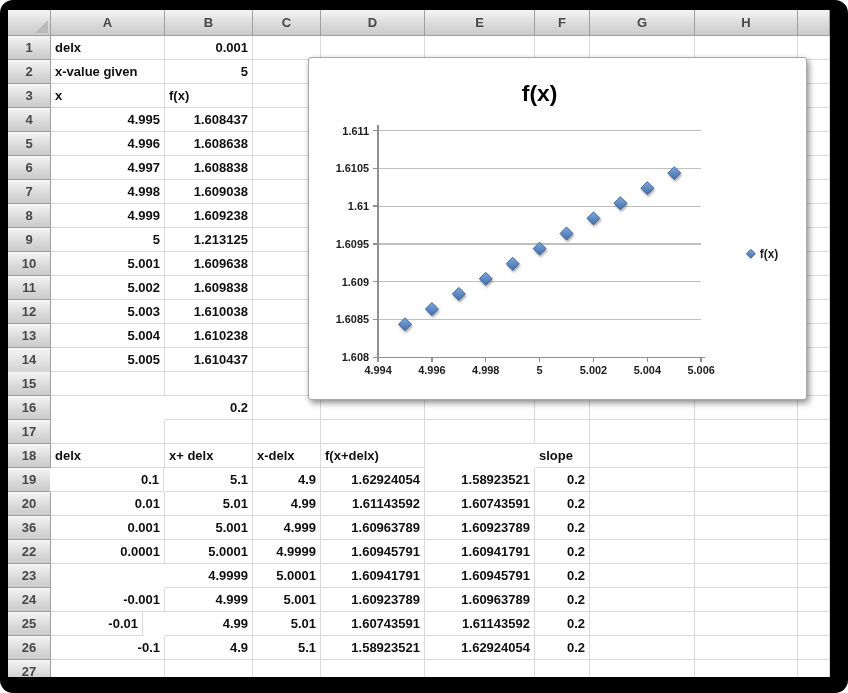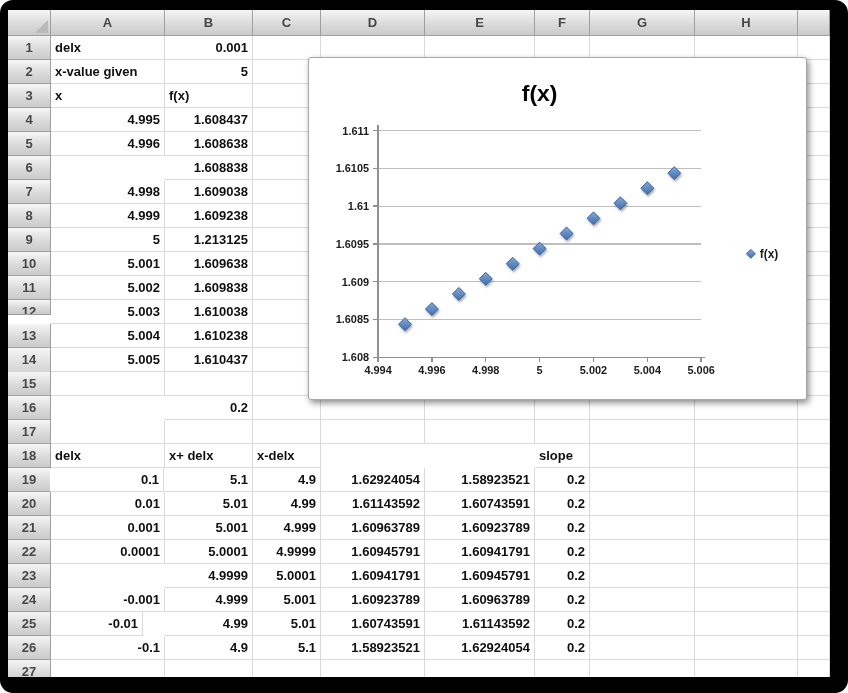--- a/index.html
+++ b/index.html
@@ -101,20 +101,21 @@
       <div class="cell num" style="left:43px;top:122px;width:114px;height:24px">4.996</div>
       <div class="cell num" style="left:157px;top:122px;width:88px;height:24px">1.608638</div>
       <div class="cell" style="left:245px;top:122px;width:68px;height:24px"></div>
       <div class="cell" style="left:313px;top:122px;width:104px;height:24px"></div>
       <div class="cell" style="left:417px;top:122px;width:110px;height:24px"></div>
       <div class="cell" style="left:527px;top:122px;width:55px;height:24px"></div>
       <div class="cell" style="left:582px;top:122px;width:105px;height:24px"></div>
       <div class="cell" style="left:687px;top:122px;width:103px;height:24px"></div>
       <div class="cell" style="left:790px;top:122px;width:32px;height:24px"></div>
       <div class="hdr" style="left:0;top:146px;width:43px;height:24px;line-height:23px">6</div>
+      <div class="cell num" style="left:43px;top:146px;width:114px;height:24px">4.997</div>
       <div class="cell num" style="left:157px;top:146px;width:88px;height:24px">1.608838</div>
       <div class="cell" style="left:245px;top:146px;width:68px;height:24px"></div>
       <div class="cell" style="left:313px;top:146px;width:104px;height:24px"></div>
       <div class="cell" style="left:417px;top:146px;width:110px;height:24px"></div>
       <div class="cell" style="left:527px;top:146px;width:55px;height:24px"></div>
       <div class="cell" style="left:582px;top:146px;width:105px;height:24px"></div>
       <div class="cell" style="left:687px;top:146px;width:103px;height:24px"></div>
       <div class="cell" style="left:790px;top:146px;width:32px;height:24px"></div>
       <div class="hdr" style="left:0;top:170px;width:43px;height:24px;line-height:23px">7</div>
       <div class="cell num" style="left:43px;top:170px;width:114px;height:24px">4.998</div>
@@ -159,21 +160,21 @@
       <div class="hdr" style="left:0;top:266px;width:43px;height:24px;line-height:23px">11</div>
       <div class="cell num" style="left:43px;top:266px;width:114px;height:24px">5.002</div>
       <div class="cell num" style="left:157px;top:266px;width:88px;height:24px">1.609838</div>
       <div class="cell" style="left:245px;top:266px;width:68px;height:24px"></div>
       <div class="cell" style="left:313px;top:266px;width:104px;height:24px"></div>
       <div class="cell" style="left:417px;top:266px;width:110px;height:24px"></div>
       <div class="cell" style="left:527px;top:266px;width:55px;height:24px"></div>
       <div class="cell" style="left:582px;top:266px;width:105px;height:24px"></div>
       <div class="cell" style="left:687px;top:266px;width:103px;height:24px"></div>
       <div class="cell" style="left:790px;top:266px;width:32px;height:24px"></div>
-      <div class="hdr" style="left:0;top:290px;width:43px;height:15px;line-height:23px">12</div>
+      <div class="hdr" style="left:0;top:290px;width:43px;height:24px;line-height:23px">12</div>
       <div class="cell num" style="left:43px;top:290px;width:114px;height:24px">5.003</div>
       <div class="cell num" style="left:157px;top:290px;width:88px;height:24px">1.610038</div>
       <div class="cell" style="left:245px;top:290px;width:68px;height:24px"></div>
       <div class="cell" style="left:313px;top:290px;width:104px;height:24px"></div>
       <div class="cell" style="left:417px;top:290px;width:110px;height:24px"></div>
       <div class="cell" style="left:527px;top:290px;width:55px;height:24px"></div>
       <div class="cell" style="left:582px;top:290px;width:105px;height:24px"></div>
       <div class="cell" style="left:687px;top:290px;width:103px;height:24px"></div>
       <div class="cell" style="left:790px;top:290px;width:32px;height:24px"></div>
       <div class="hdr" style="left:0;top:314px;width:43px;height:24px;line-height:23px">13</div>
@@ -222,20 +223,21 @@
       <div class="cell" style="left:313px;top:410px;width:104px;height:24px"></div>
       <div class="cell" style="left:417px;top:410px;width:110px;height:24px"></div>
       <div class="cell" style="left:527px;top:410px;width:55px;height:24px"></div>
       <div class="cell" style="left:582px;top:410px;width:105px;height:24px"></div>
       <div class="cell" style="left:687px;top:410px;width:103px;height:24px"></div>
       <div class="cell" style="left:790px;top:410px;width:32px;height:24px"></div>
       <div class="hdr" style="left:0;top:434px;width:43px;height:24px;line-height:23px">18</div>
       <div class="cell" style="left:43px;top:434px;width:114px;height:24px">delx</div>
       <div class="cell" style="left:157px;top:434px;width:88px;height:24px">x+ delx</div>
       <div class="cell" style="left:245px;top:434px;width:68px;height:24px">x-delx</div>
+      <div class="cell" style="left:313px;top:434px;width:104px;height:24px">f(x+delx)</div>
       <div class="cell" style="left:527px;top:434px;width:55px;height:24px">slope</div>
       <div class="cell" style="left:582px;top:434px;width:105px;height:24px"></div>
       <div class="cell" style="left:687px;top:434px;width:103px;height:24px"></div>
       <div class="cell" style="left:790px;top:434px;width:32px;height:24px"></div>
       <div class="hdr" style="left:0;top:458px;width:43px;height:24px;line-height:23px">19</div>
       <div class="cell num" style="left:42px;top:458px;width:114px;height:24px">0.1</div>
       <div class="cell num" style="left:157px;top:458px;width:88px;height:24px">5.1</div>
       <div class="cell num" style="left:245px;top:458px;width:68px;height:24px">4.9</div>
       <div class="cell num" style="left:313px;top:458px;width:104px;height:24px">1.62924054</div>
       <div class="cell num" style="left:417px;top:458px;width:110px;height:24px">1.58923521</div>
@@ -246,21 +248,21 @@
       <div class="hdr" style="left:0;top:482px;width:43px;height:24px;line-height:23px">20</div>
       <div class="cell num" style="left:43px;top:482px;width:114px;height:24px">0.01</div>
       <div class="cell num" style="left:157px;top:482px;width:88px;height:24px">5.01</div>
       <div class="cell num" style="left:245px;top:482px;width:68px;height:24px">4.99</div>
       <div class="cell num" style="left:313px;top:482px;width:104px;height:24px">1.61143592</div>
       <div class="cell num" style="left:417px;top:482px;width:110px;height:24px">1.60743591</div>
       <div class="cell num" style="left:527px;top:482px;width:55px;height:24px">0.2</div>
       <div class="cell" style="left:582px;top:482px;width:105px;height:24px"></div>
       <div class="cell" style="left:687px;top:482px;width:103px;height:24px"></div>
       <div class="cell" style="left:790px;top:482px;width:32px;height:24px"></div>
-      <div class="hdr" style="left:0;top:506px;width:43px;height:24px;line-height:23px">21</div>
+      <div class="hdr" style="left:0;top:506px;width:43px;height:24px;line-height:23px">36</div>
       <div class="cell num" style="left:43px;top:506px;width:114px;height:24px">0.001</div>
       <div class="cell num" style="left:157px;top:506px;width:88px;height:24px">5.001</div>
       <div class="cell num" style="left:245px;top:506px;width:68px;height:24px">4.999</div>
       <div class="cell num" style="left:313px;top:506px;width:104px;height:24px">1.60963789</div>
       <div class="cell num" style="left:417px;top:506px;width:110px;height:24px">1.60923789</div>
       <div class="cell num" style="left:527px;top:506px;width:55px;height:24px">0.2</div>
       <div class="cell" style="left:582px;top:506px;width:105px;height:24px"></div>
       <div class="cell" style="left:687px;top:506px;width:103px;height:24px"></div>
       <div class="cell" style="left:790px;top:506px;width:32px;height:24px"></div>
       <div class="hdr" style="left:0;top:530px;width:43px;height:24px;line-height:23px">22</div>

